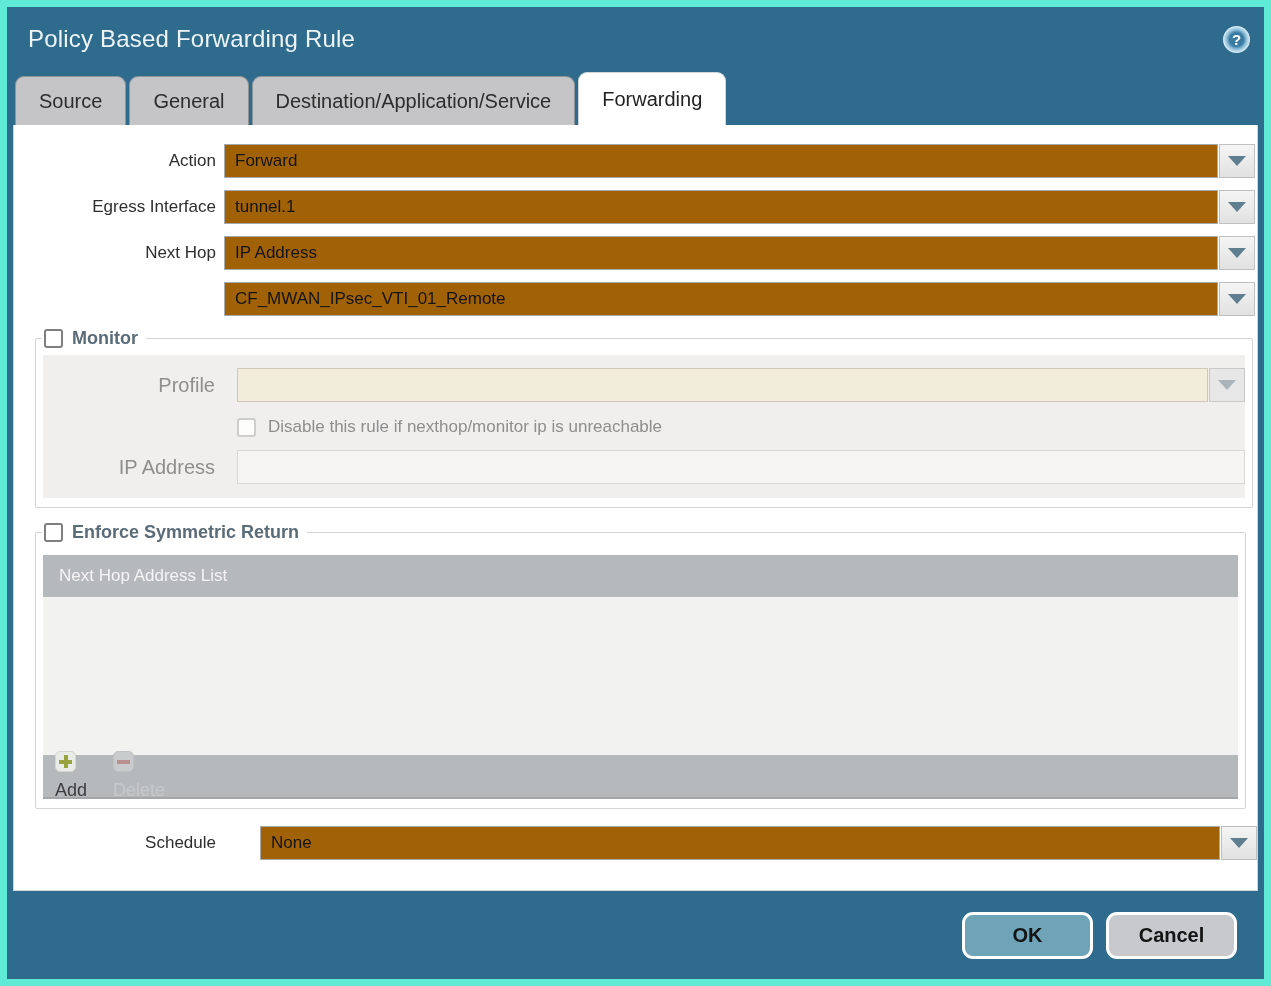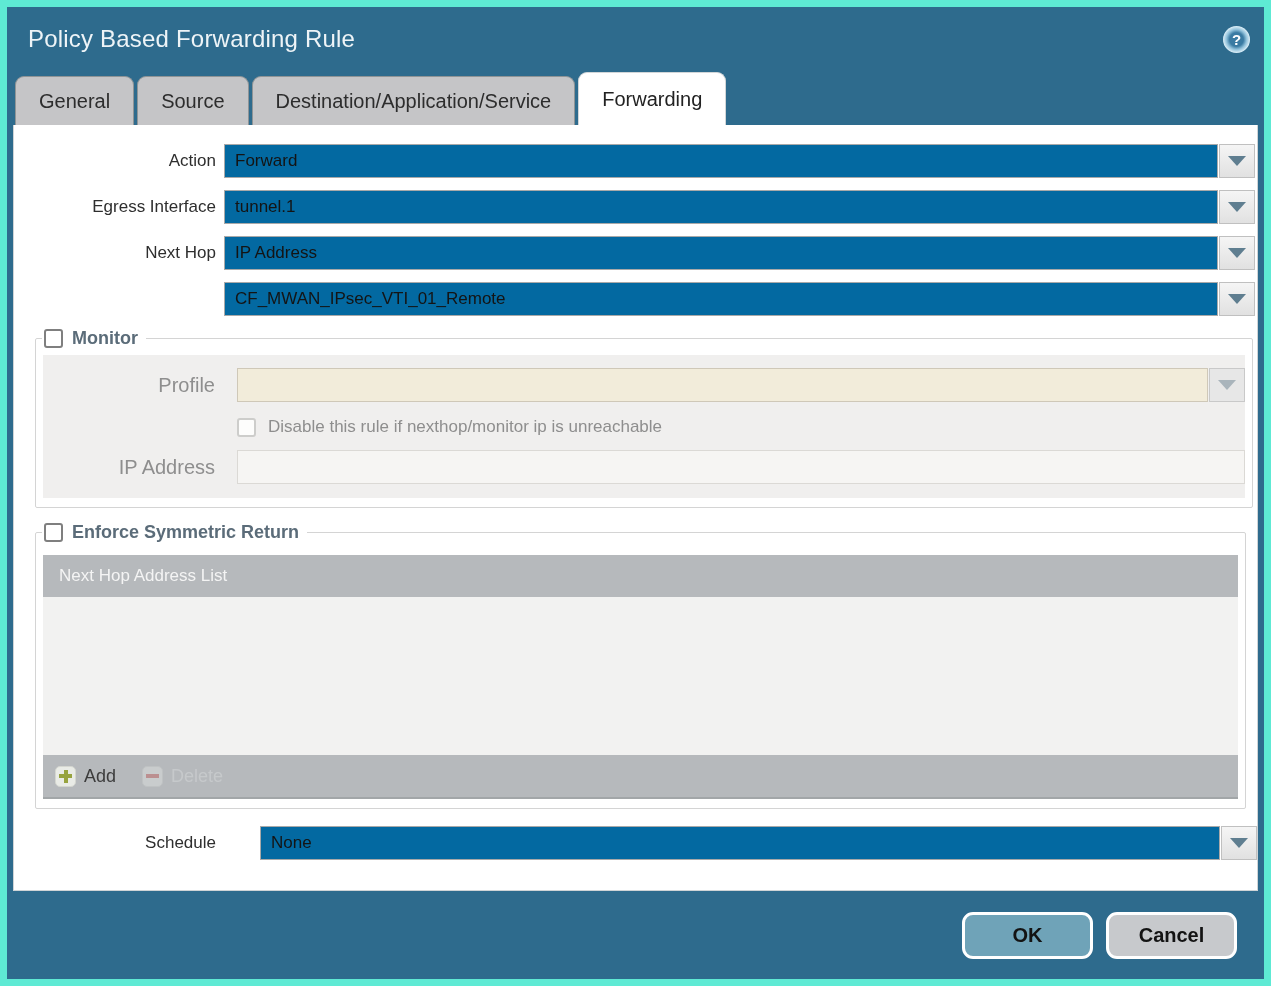--- a/index.html
+++ b/index.html
@@ -56,21 +56,21 @@
     padding-top:19px;
     position:relative; z-index:1; overflow:hidden;
   }
   .row { display:flex; align-items:center; margin-bottom:12px; }
   .row-label {
     width:202px; flex:0 0 202px; text-align:right; padding-right:0;
     font-size:17px; color:#2e2e2e;
   }
   .field { display:flex; margin-left:8px; width:1031px; }
   .input {
-    flex:1; height:34px; background:#0369a1;
+    flex:1; height:34px; background:#a16207;
     border:1px solid #a9a9a9;
     display:flex; align-items:center; padding:0 10px;
     font-size:17px; color:#141414;
   }
   .dd-btn {
     width:36px; height:34px; margin-left:1px;
     border:1px solid #c0c0c0;
     background:linear-gradient(#f5f5f5,#e1e1e1);
     display:flex; align-items:center; justify-content:center; cursor:pointer;
   }
@@ -113,21 +113,21 @@
   .nh-table { margin:12px 7px 9px; }
   .table-header {
     height:42px; background:#b6b9bc; color:#f4f4f4;
     display:flex; align-items:center; padding-left:16px; font-size:17px;
   }
   .table-body { height:158px; background:#f2f2f1; }
   .table-footer {
     height:44px; background:#b6b9bc; border-bottom:2px solid #a2a6a8;
     display:flex; align-items:center; padding-left:12px; gap:26px;
   }
-  .tool { display:flex; align-items:flex-start; gap:8px; font-size:18px; cursor:pointer; }
+  .tool { display:flex; align-items:flex-start; gap:8px; font-size:18px; cursor:pointer;flex-direction:column; }
   .tool-icon {
     width:21px; height:21px; border-radius:5px; position:relative;
   }
   .icon-add { background:#e9ebe6; border:1px solid #d4d6d0; }
   .icon-add::before, .icon-add::after {
     content:""; position:absolute; background:#97a33f;
   }
   .icon-add::before { width:13px; height:4px; left:3px; top:7.5px; }
   .icon-add::after  { width:4px; height:13px; left:7.5px; top:3px; }
   .tool-add { color:#3c3c3c; }
@@ -156,22 +156,22 @@
 <body>
 
 <div class="window">
 
   <div class="titlebar">
     <div class="title">Policy Based Forwarding Rule</div>
     <div class="help">?</div>
   </div>
 
   <div class="tabs">
+    <div class="tab">Source</div>
     <div class="tab">General</div>
-    <div class="tab">Source</div>
     <div class="tab">Destination/Application/Service</div>
     <div class="tab active">Forwarding</div>
   </div>
 
   <div class="panel">
 
     <div class="row">
       <div class="row-label">Action</div>
       <div class="field">
         <div class="input">Forward</div>

